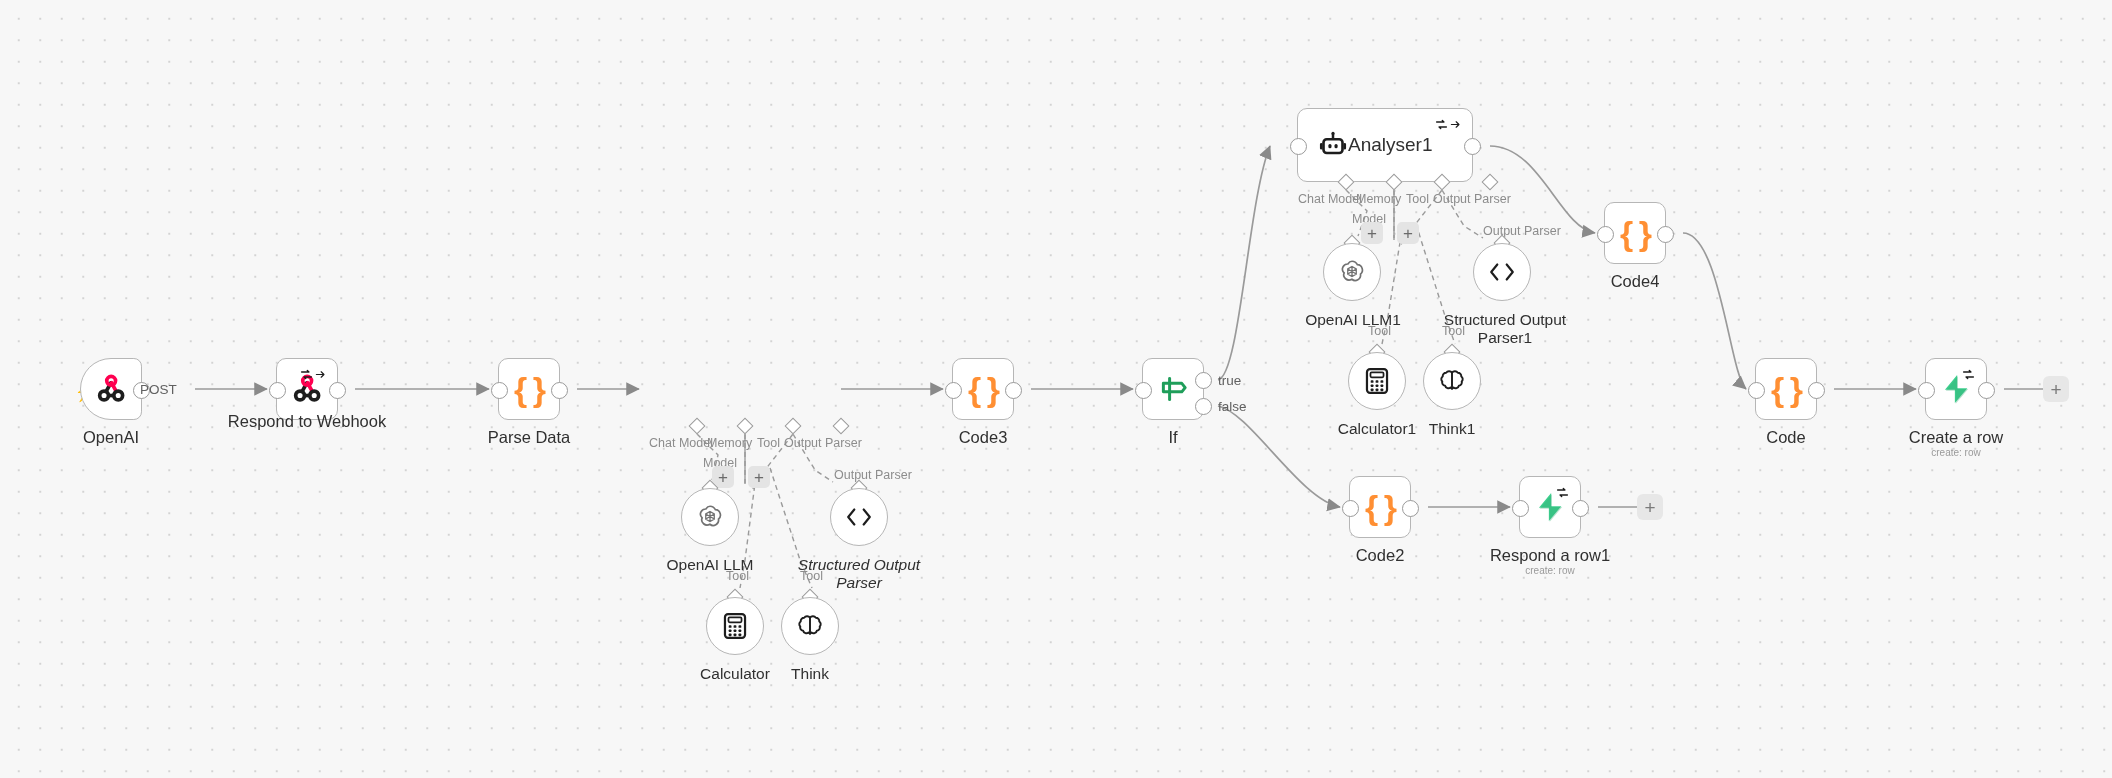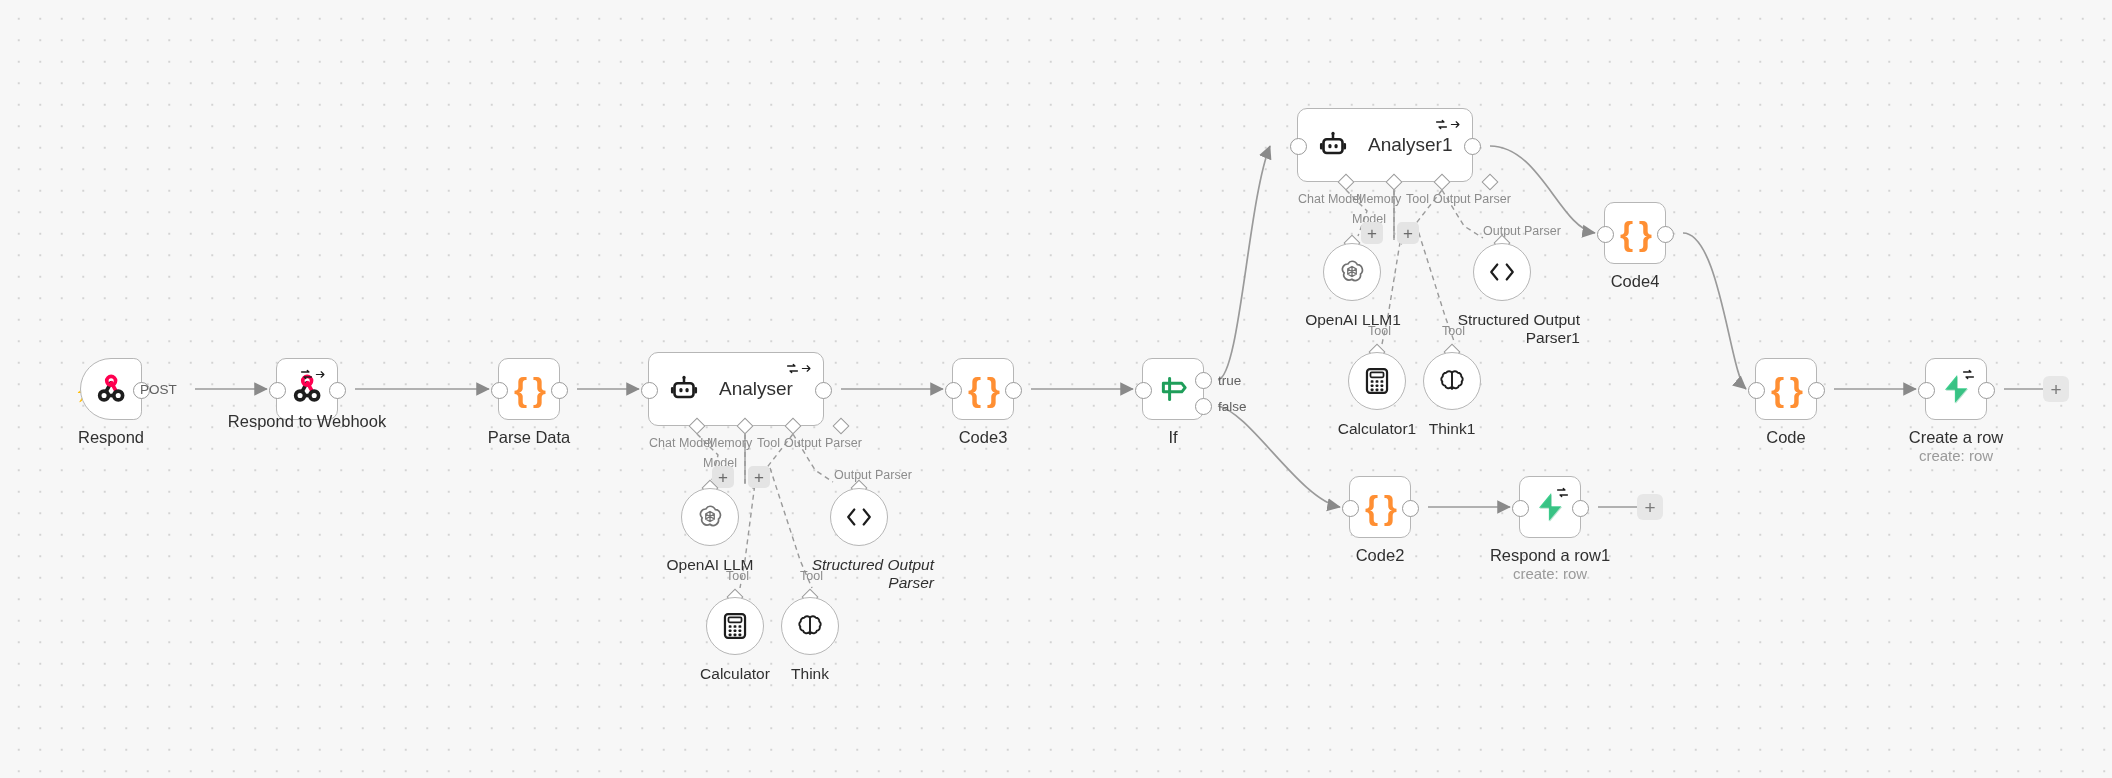--- a/index.html
+++ b/index.html
@@ -22,38 +22,38 @@
   .node {
     position: absolute;
     background: #fff;
     border: 1.6px solid #b6b6b6;
     border-radius: 10px;
     display: flex;
     align-items: center;
     justify-content: center;
   }
   .node.trigger { border-top-left-radius: 38px; border-bottom-left-radius: 38px; }
-  .node.wide { justify-content: flex-start; padding-left: 20px; gap: 20px; }
+  .node.wide { justify-content: flex-start; padding-left: 20px; gap: 0; }
 
   .node-label {
     position: absolute;
     left: 50%;
     transform: translateX(-50%);
     white-space: nowrap;
     font-size: 16.5px;
     color: #303030;
     text-align: center;
     line-height: 1.12;
   }
   .node-sublabel {
     position: absolute;
     left: 50%;
     transform: translateX(-50%);
     white-space: nowrap;
-    font-size: 15px;
+    font-size: 10px;
     color: #9a9a9a;
   }
   .inline-name { font-size: 19px; color: #303030; white-space: nowrap; }
 
   
   .port {
     position: absolute;
     width: 17px; height: 17px;
     border-radius: 50%;
     background: #fff;
@@ -82,21 +82,21 @@
     background: #fff;
     border: 1.5px solid #b6b6b6;
     display: flex; align-items: center; justify-content: center;
   }
   .subnode-label {
     position: absolute;
     left: 50%; transform: translateX(-50%);
     font-size: 15.5px; color: #303030;
     text-align: center; white-space: nowrap; line-height: 1.15;
   }
-  .subnode-label.two-line { white-space: normal; width: 150px; text-align: right; }
+  .subnode-label.two-line { white-space: normal; width: 150px; }
 
   
   .diamond {
     position: absolute;
     width: 12px; height: 12px;
     background: #fff;
     border: 1.5px solid #9a9a9a;
     transform: rotate(45deg);
   }
   .conn-label {
@@ -202,21 +202,21 @@
         <path d="M12.4 7.6 L15.4 13.2" stroke="#ff0050"></path>
       </g>
       <circle cx="12.1" cy="6.2" r="3.1" fill="none" stroke="#ff0050" stroke-width="2.6"></circle>
       <circle cx="7.1" cy="16.6" r="3.1" fill="none" stroke="#1d1d1d" stroke-width="2.6"></circle>
       <circle cx="17.1" cy="16.6" r="3.1" fill="none" stroke="#1d1d1d" stroke-width="2.6"></circle>
       <path d="M9.8 16.6 L14.4 16.6" stroke="#1d1d1d" stroke-width="2.6"></path>
     </svg>
     <div class="port" style="right:-8.5px; top:22.5px;"></div>
   </div>
   <div class="port-label" style="left:140px; top:382px;">POST</div>
-  <div class="node-label" style="left:111px; top:428px;">Respond</div>
+  <div class="node-label" style="left:111px; top:428px;">OpenAI</div>
 
   <div class="node" style="left:276px; top:358px; width:62px; height:62px;">
     <div class="retry-badge">
       <svg width="13" height="13" viewBox="0 0 16 16">
           <path d="M2 5h9l-2-2M14 11H5l2 2" fill="none" stroke="#1d1d1d" stroke-width="1.7" stroke-linecap="round" stroke-linejoin="round"></path>
         </svg>
       <svg width="11" height="11" viewBox="0 0 16 16">
           <path d="M2 8h11M9 4l4 4-4 4" fill="none" stroke="#1d1d1d" stroke-width="1.7" stroke-linecap="round" stroke-linejoin="round"></path>
         </svg>
     </div>
@@ -235,41 +235,20 @@
   </div>
   <div class="node-label" style="left:307px; top:412px;">Respond to Webhook</div>
 
   <div class="node" style="left:498px; top:358px; width:62px; height:62px;">
     <span class="brace">{&nbsp;}</span>
     <div class="port" style="left:-8.5px; top:22.5px;"></div>
     <div class="port" style="right:-8.5px; top:22.5px;"></div>
   </div>
   <div class="node-label" style="left:529px; top:428px;">Parse Data</div>
 
-  <div class="node wide" style="left:648px; top:352px; width:176px; height:74px;">
-    <div class="retry-badge">
-      <svg width="13" height="13" viewBox="0 0 16 16">
-          <path d="M2 5h9l-2-2M14 11H5l2 2" fill="none" stroke="#1d1d1d" stroke-width="1.7" stroke-linecap="round" stroke-linejoin="round"></path>
-        </svg>
-      <svg width="11" height="11" viewBox="0 0 16 16">
-          <path d="M2 8h11M9 4l4 4-4 4" fill="none" stroke="#1d1d1d" stroke-width="1.7" stroke-linecap="round" stroke-linejoin="round"></path>
-        </svg>
-    </div>
-    <svg width="30" height="30" viewBox="0 0 24 24">
-      <path d="M12 3.2 V6" stroke="#1d1d1d" stroke-width="2" fill="none" stroke-linecap="round"></path>
-      <circle cx="12" cy="2.7" r="1.3" fill="#1d1d1d"></circle>
-      <rect x="4.4" y="7.4" width="15.2" height="11" rx="2.6" fill="none" stroke="#1d1d1d" stroke-width="2.1"></rect>
-      <rect x="8.3" y="11.2" width="2.5" height="3.4" rx="1.2" fill="#1d1d1d"></rect>
-      <rect x="13.2" y="11.2" width="2.5" height="3.4" rx="1.2" fill="#1d1d1d"></rect>
-      <path d="M2.6 11.4 V14.6 M21.4 11.4 V14.6" stroke="#1d1d1d" stroke-width="2.1" stroke-linecap="round"></path>
-    </svg>
-    <span class="inline-name">Analyser</span>
-    <div class="port" style="left:-8.5px; top:28.5px;"></div>
-    <div class="port" style="right:-8.5px; top:28.5px;"></div>
-  </div>
 
   <div class="diamond" style="left:691px; top:420px;"></div>
   <div class="diamond" style="left:739px; top:420px;"></div>
   <div class="diamond" style="left:787px; top:420px;"></div>
   <div class="diamond" style="left:835px; top:420px;"></div>
   <div class="conn-label" style="left:649px; top:436px;">Chat Model</div>
   <div class="conn-label" style="left:707px; top:436px;">Memory</div>
   <div class="conn-label" style="left:757px; top:436px;">Tool</div>
   <div class="conn-label" style="left:784px; top:436px;">Output Parser</div>
   <div class="conn-label" style="left:703px; top:456px;">Model</div>

